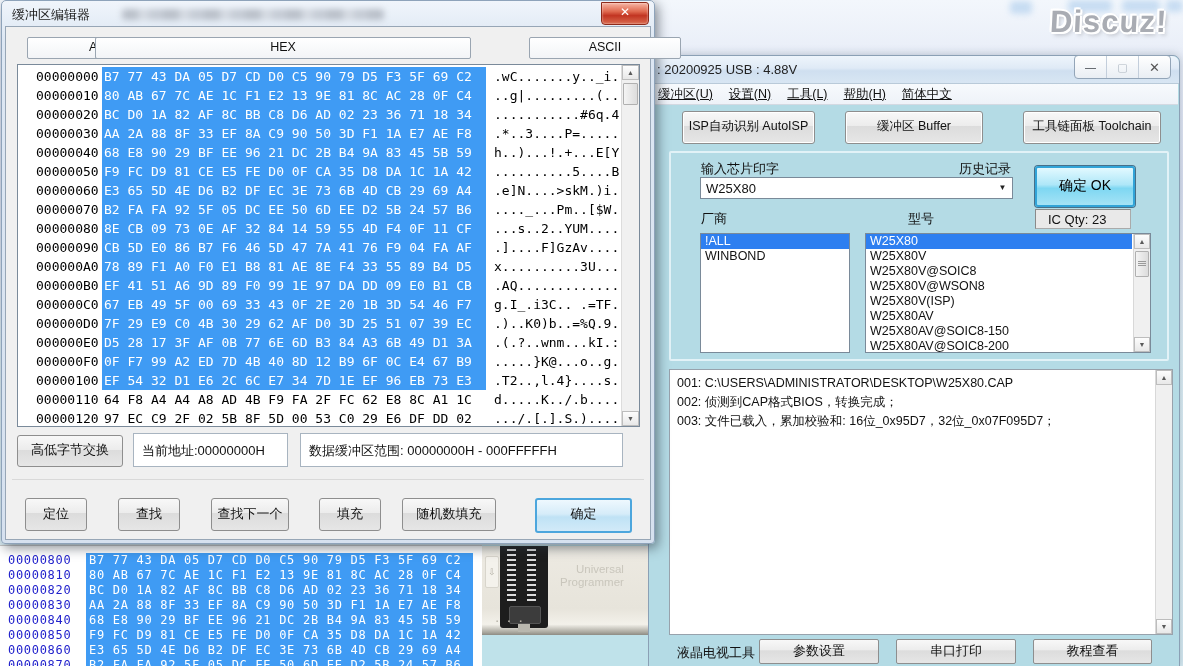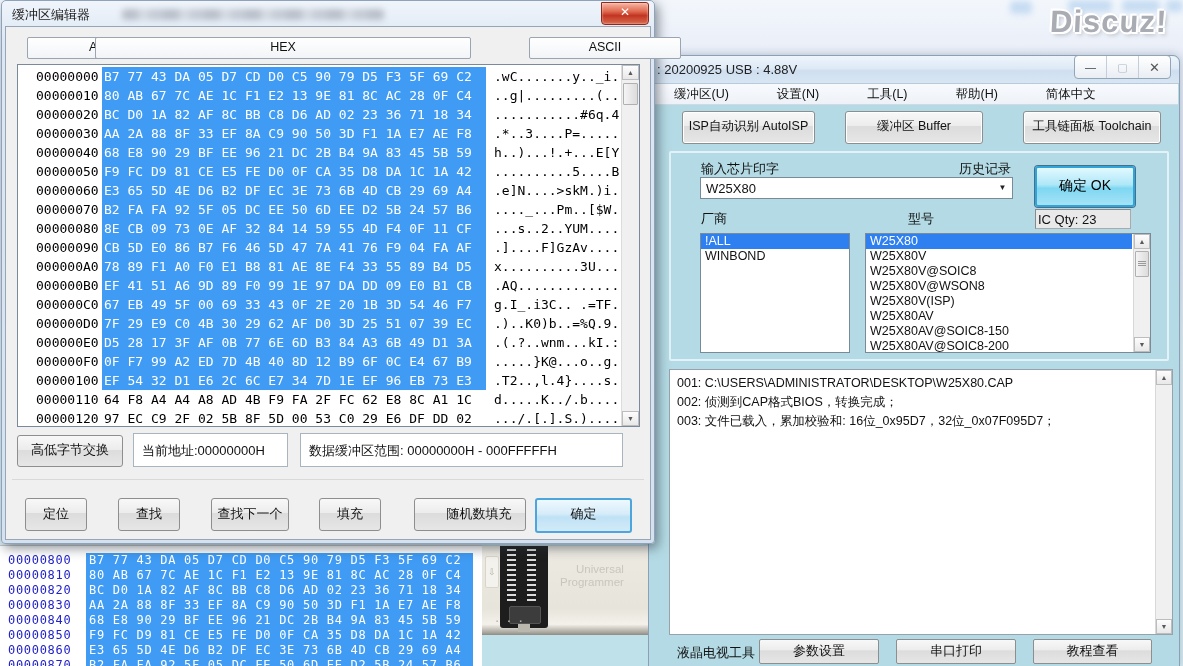--- a/index.html
+++ b/index.html
@@ -22,37 +22,37 @@
     background:linear-gradient(180deg,#eef5fc 0%,#dfeaf6 45%,#cfdff0 55%,#d8e6f3 100%);
     border-radius:0 7px 0 0;border-bottom:1px solid #b9cad9;}
   .main-title-text{position:absolute;left:8px;top:6px;font-size:13px;color:#222;white-space:nowrap;}
   .winbtns{position:absolute;right:8px;top:-1px;width:95px;height:22px;background:linear-gradient(#ffffff,#e9eef4);
     border:1px solid #93a5b8;border-radius:4px;display:flex;}
   .winbtn{flex:1;display:flex;align-items:center;justify-content:center;font-size:11px;color:#3a3f46;border-right:1px solid #c3cedb;}
   .winbtn:last-child{border-right:none;font-size:13px;font-weight:bold;color:#555;}
   .winbtn.max{color:#aeb8c2;}
   .menubar{position:absolute;left:1px;top:28px;width:528px;height:20px;background:linear-gradient(#f7fafd,#eef2f8);
     border-bottom:1px solid #d3d9e2;display:flex;align-items:center;font-size:12.5px;color:#111;}
-  .menu-item{padding:2px 24px;white-space:nowrap;}
+  .menu-item{padding:2px 8px;white-space:nowrap;text-decoration:underline;}
   .topbtn{position:absolute;height:31px;font-size:12.5px;color:#111;text-align:center;line-height:29px;white-space:nowrap;
     background:linear-gradient(#f8f8f8,#ececec 45%,#dcdcdc 46%,#e6e6e6);border:1px solid #8e8e8e;border-radius:3px;
     box-shadow:inset 0 0 0 1px #fff;}
   .chip-panel{position:absolute;left:20px;top:95px;width:496px;height:206px;border:2px solid #e2f2f7;border-radius:2px;}
   .plabel{position:absolute;font-size:13px;color:#111;white-space:nowrap;}
   .combo{position:absolute;left:29px;top:24px;width:311px;height:20px;background:#fff;border:1px solid #7a8a99;}
   .combo-text{position:absolute;left:5px;top:3px;font-size:13px;color:#111;}
   .combo-arrow{position:absolute;right:2px;top:2px;width:15px;height:15px;display:flex;align-items:center;justify-content:center;
     font-size:8px;color:#222;background:#fff;}
   .okbtn{position:absolute;left:364px;top:13px;width:96px;height:37px;
     background:linear-gradient(#e2f9ff,#aee7f8 45%,#7ed7f2 55%,#a5e3f6);
     border:2px solid #32a4d8;box-shadow:0 0 0 1px #46708a;border-radius:3px;
     font-size:14px;color:#000;text-align:center;line-height:34px;white-space:nowrap;}
   .icqty{position:absolute;left:364px;top:56px;width:96px;height:20px;background:#e9e9e9;
     border:1px solid #aaa;border-top-color:#8a8a8a;border-left-color:#8a8a8a;
-    font-size:13px;color:#111;padding:2px 0 0 2px;box-sizing:border-box;white-space:nowrap;}
+    font-size:13px;color:#111;padding:2px 0 0 12px;box-sizing:border-box;white-space:nowrap;}
   .listbox{position:absolute;top:80px;background:#fff;border:1px solid #7a8a99;overflow:hidden;}
   .list-item{height:15px;line-height:15px;font-size:12.5px;color:#111;padding-left:4px;white-space:nowrap;}
   .list-item.sel{background:#2e7ff0;color:#fff;}
   .sb{position:absolute;top:0;right:0;width:16px;height:100%;background:#f0f0f0;border-left:1px solid #d8d8d8;}
   .sb-btn{position:absolute;left:0;width:16px;height:15px;background:linear-gradient(#fdfdfd,#e8e8e8);
     border:1px solid #bdbdbd;box-sizing:border-box;display:flex;align-items:center;justify-content:center;
     font-size:7px;color:#5a5a5a;}
   .sb-thumb{position:absolute;left:1px;width:14px;background:linear-gradient(90deg,#f4f4f4,#dcdcdc);
     border:1px solid #b0b0b0;border-radius:1px;box-sizing:border-box;}
   .grip{width:8px;height:1px;background:#9a9a9a;margin:1px auto;}
@@ -285,18 +285,18 @@
 
       <div class="swapbtn">高低字节交换</div>
       <div class="dfield" style="left:127px;width:155px;">当前地址:00000000H</div>
       <div class="dfield" style="left:294px;width:323px;">数据缓冲区范围: 00000000H - 000FFFFFH</div>
       <div class="dlg-sep"></div>
 
       <div class="dbtn" style="left:19px;width:60px;">定位</div>
       <div class="dbtn" style="left:112px;width:60px;">查找</div>
       <div class="dbtn" style="left:205px;width:76px;">查找下一个</div>
       <div class="dbtn" style="left:313px;width:60px;">填充</div>
-      <div class="dbtn" style="left:408px;width:92px;padding-left:18px;">随机数填充</div>
+      <div class="dbtn" style="left:396px;width:92px;">随机数填充</div>
       <div class="dbtn primary" style="left:529px;width:93px;">确定</div>
     </div>
   </div>
 
 </div>
 
 </body></html>

